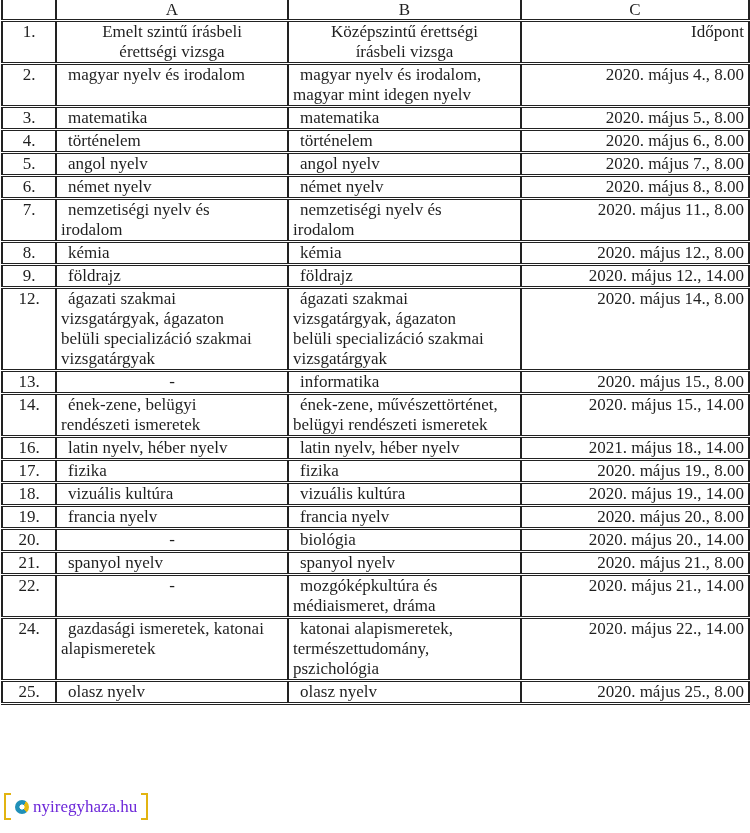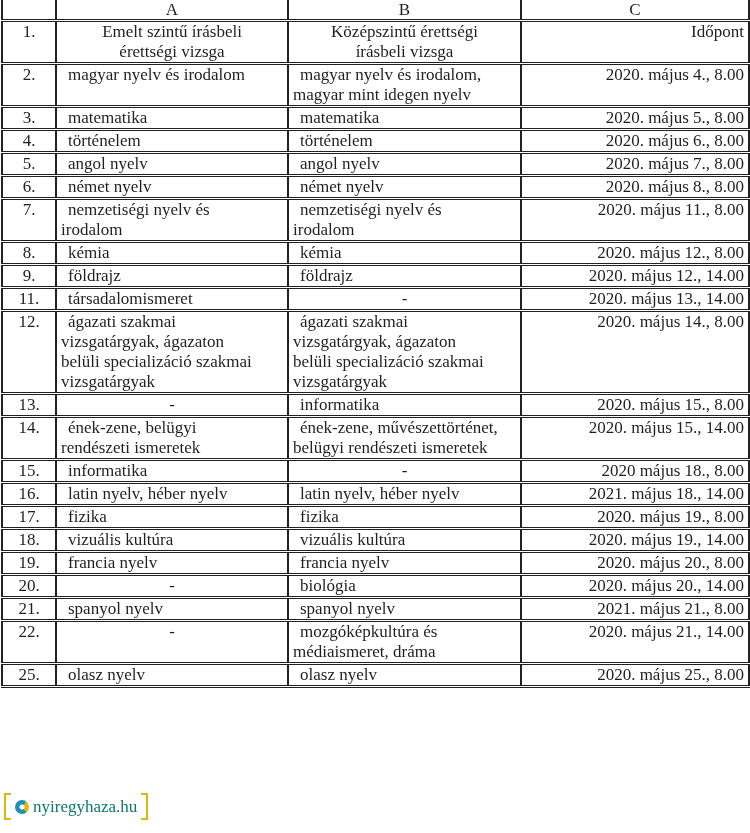--- a/index.html
+++ b/index.html
@@ -61,21 +61,21 @@
   .wm-logo {
     width: 14px; height: 14px;
     border-radius: 50%;
     background:
       radial-gradient(circle at 50% 50%, #ffffff 0 2.5px, rgba(255,255,255,0) 2.6px),
       conic-gradient(from 210deg, #2090b8 0 52%, #e3b911 52% 80%, #2090b8 80% 100%);
   }
   .wm-text {
     font-family: "Liberation Serif", serif;
     font-size: 17px;
-    color: #0f766e;
+    color: #6d28d9;
     line-height: 20px;
     white-space: nowrap;
   }
   
   .scan-patch {
     position: absolute;
     left: 2px; top: 818px;
     width: 92px; height: 15px;
     background: #ffffff;
     z-index: 2;
@@ -154,26 +154,20 @@
           <td class="c-subj">kémia</td>
           <td class="c-date">2020. május 12., 8.00</td>
         </tr>
         <tr>
           <td class="c-num">9.</td>
           <td class="c-subj">földrajz</td>
           <td class="c-subj">földrajz</td>
           <td class="c-date">2020. május 12., 14.00</td>
         </tr>
         <tr>
-          <td class="c-num">11.</td>
-          <td class="c-subj">társadalomismeret</td>
-          <td class="c-subj center">-</td>
-          <td class="c-date">2020. május 13., 14.00</td>
-        </tr>
-        <tr>
           <td class="c-num">12.</td>
           <td class="c-subj">ágazati szakmai
 vizsgatárgyak, ágazaton
 belüli specializáció szakmai
 vizsgatárgyak</td>
           <td class="c-subj">ágazati szakmai
 vizsgatárgyak, ágazaton
 belüli specializáció szakmai
 vizsgatárgyak</td>
           <td class="c-date">2020. május 14., 8.00</td>
@@ -186,26 +180,20 @@
         </tr>
         <tr>
           <td class="c-num">14.</td>
           <td class="c-subj">ének-zene, belügyi
 rendészeti ismeretek</td>
           <td class="c-subj">ének-zene, művészettörténet,
 belügyi rendészeti ismeretek</td>
           <td class="c-date">2020. május 15., 14.00</td>
         </tr>
         <tr>
-          <td class="c-num">15.</td>
-          <td class="c-subj">informatika</td>
-          <td class="c-subj center">-</td>
-          <td class="c-date">2020 május 18., 8.00</td>
-        </tr>
-        <tr>
           <td class="c-num">16.</td>
           <td class="c-subj">latin nyelv, héber nyelv</td>
           <td class="c-subj">latin nyelv, héber nyelv</td>
           <td class="c-date">2021. május 18., 14.00</td>
         </tr>
         <tr>
           <td class="c-num">17.</td>
           <td class="c-subj">fizika</td>
           <td class="c-subj">fizika</td>
           <td class="c-date">2020. május 19., 8.00</td>
@@ -225,28 +213,37 @@
         <tr>
           <td class="c-num">20.</td>
           <td class="c-subj center">-</td>
           <td class="c-subj">biológia</td>
           <td class="c-date">2020. május 20., 14.00</td>
         </tr>
         <tr>
           <td class="c-num">21.</td>
           <td class="c-subj">spanyol nyelv</td>
           <td class="c-subj">spanyol nyelv</td>
-          <td class="c-date">2021. május 21., 8.00</td>
+          <td class="c-date">2020. május 21., 8.00</td>
         </tr>
         <tr>
           <td class="c-num">22.</td>
           <td class="c-subj center">-</td>
           <td class="c-subj">mozgóképkultúra és
 médiaismeret, dráma</td>
           <td class="c-date">2020. május 21., 14.00</td>
+        </tr>
+        <tr>
+          <td class="c-num">24.</td>
+          <td class="c-subj">gazdasági ismeretek, katonai
+alapismeretek</td>
+          <td class="c-subj">katonai alapismeretek,
+természettudomány,
+pszichológia</td>
+          <td class="c-date">2020. május 22., 14.00</td>
         </tr>
         <tr>
           <td class="c-num">25.</td>
           <td class="c-subj">olasz nyelv</td>
           <td class="c-subj">olasz nyelv</td>
           <td class="c-date">2020. május 25., 8.00</td>
         </tr>
       </tbody>
   </table>
 

